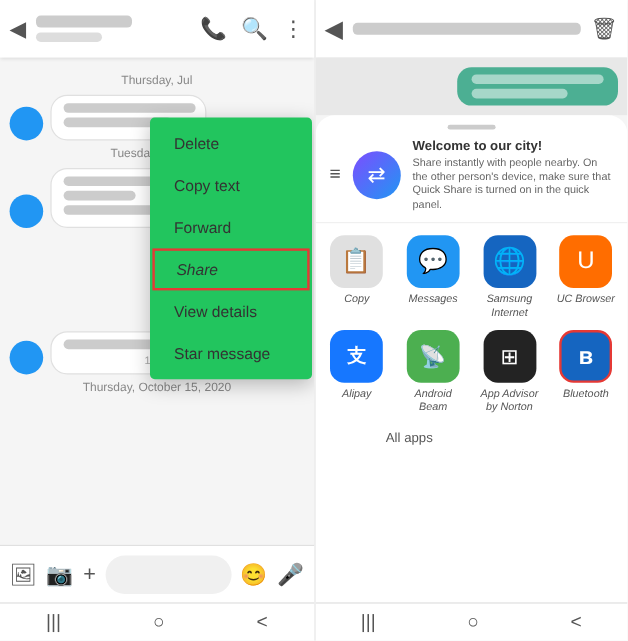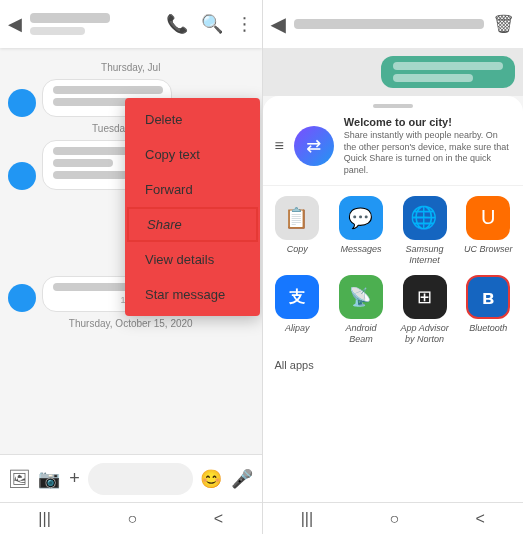--- a/index.html
+++ b/index.html
@@ -141,21 +141,21 @@
       color: #aaa;
       text-align: right;
       margin-top: 2px;
     }
 
     
     .context-menu {
       position: absolute;
       top: 50px;
       left: 125px;
-      background: #ef4444;
+      background: #22c55e;
       border-radius: 4px;
       box-shadow: 0 4px 16px rgba(0,0,0,0.25);
       z-index: 100;
       min-width: 135px;
       padding: 4px 0;
     }
 
     .context-menu-item {
       padding: 10px 20px;
       font-size: 13px;
@@ -390,20 +390,21 @@
 
     .all-apps-row {
       padding: 4px 12px 8px;
       display: flex;
       align-items: center;
     }
 
     .all-apps-label {
       font-size: 11px;
       color: #555;
+      margin-left: 47px;
     }
 
     .right-nav-bar {
       background: #fff;
       height: 32px;
       display: flex;
       justify-content: space-around;
       align-items: center;
       border-top: 1px solid #e0e0e0;
       margin-top: auto;

